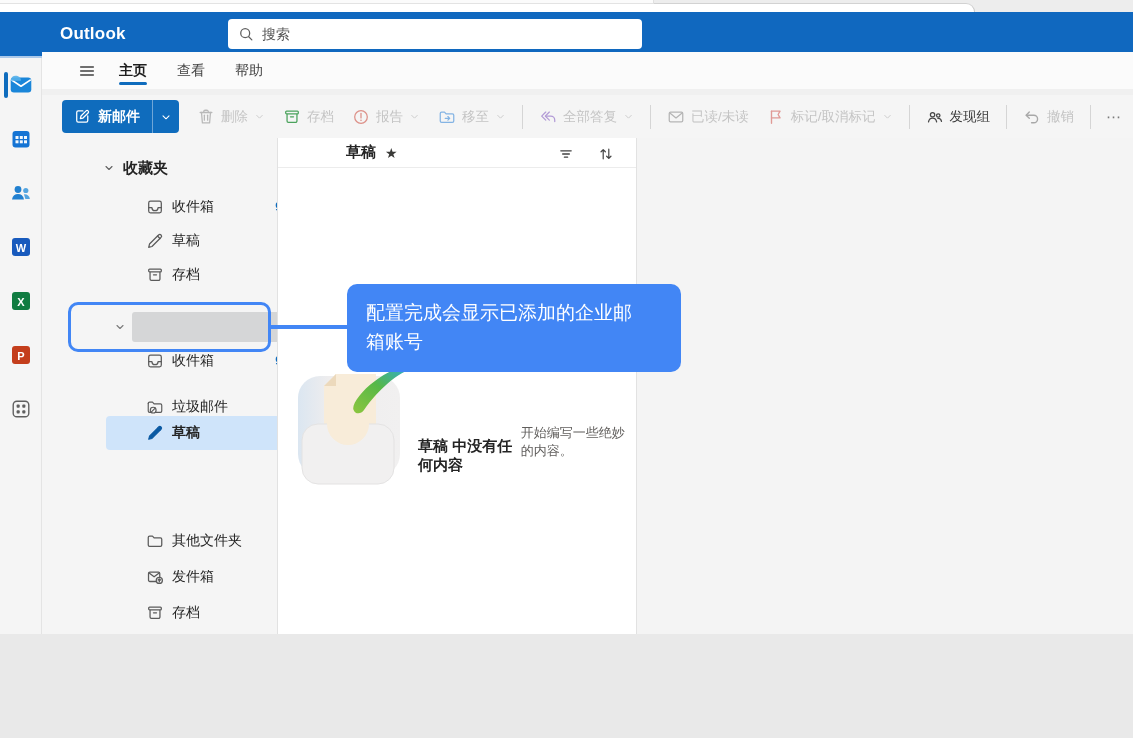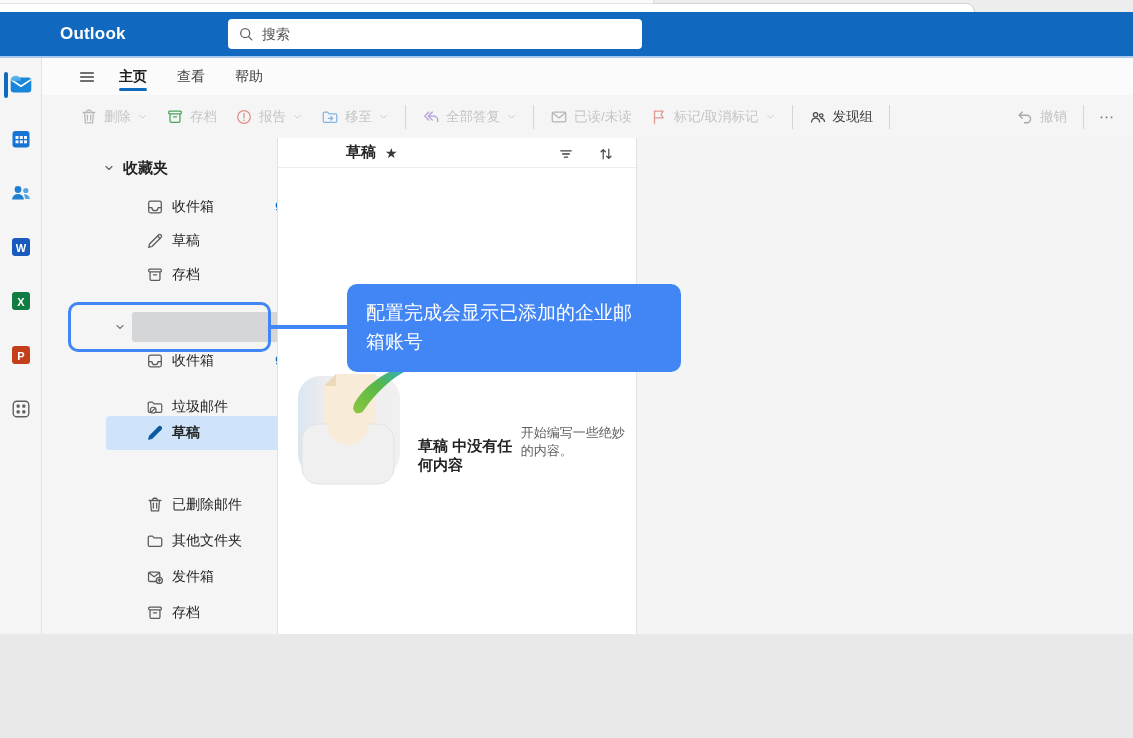--- a/index.html
+++ b/index.html
@@ -25,21 +25,21 @@
   .accent-line { position:absolute; left:0; top:56px; width:1133px; height:2px; background:#abc9ea; }
 
   
   .rail { position:absolute; left:0; top:58px; width:42px; height:680px; background:#f5f5f5;
           border-right:1px solid #e4e4e4; }
   .rail-item { position:relative; width:41px; height:54px; display:flex; align-items:center; justify-content:center; cursor:pointer; }
   .rail-item.sel::before { content:""; position:absolute; left:4px; top:14px; width:4px; height:26px;
           border-radius:2px; background:#0f6cbd; }
 
   
-  .tabs-row { position:absolute; left:42px; top:58px; width:1091px; height:37px; background:#fbfbfb;
+  .tabs-row { position:absolute; left:42px; top:52px; width:1091px; height:37px; background:#fbfbfb;
               display:flex; align-items:center; }
   .hamburger { margin-left:28px; width:34px; height:30px; display:flex; align-items:center; justify-content:center; border-radius:4px; }
   .tab { position:relative; height:37px; display:flex; align-items:center; padding:0 15px; font-size:14px; color:#424242; }
   .tab.sel { font-weight:bold; color:#1f1f1f; }
   .tab.sel::after { content:""; position:absolute; left:15px; right:15px; bottom:4px; height:3px; border-radius:2px; background:#0f6cbd; }
 
   
   .toolbar { position:absolute; left:42px; top:95px; width:1091px; height:43px; background:#f5f5f5;
              display:flex; align-items:center; padding:0 10px 0 20px; }
   .split { display:flex; height:33px; border-radius:4px; overflow:hidden; background:#0f6cbd; color:#fff; flex:none; }
@@ -208,20 +208,38 @@
       </div>
     <div class="tab">
         <span>查看</span>
       </div>
     <div class="tab">
         <span>帮助</span>
       </div>
   </div>
 
   <div class="toolbar">
+    <div class="split">
+      <div class="split-main">
+        <span>
+          <svg width="17" height="17" viewBox="0 0 20 20" fill="none" stroke="#fff" stroke-width="1.5" stroke-linecap="round" stroke-linejoin="round">
+              <path d="M10.5 3.5H5A1.8 1.8 0 0 0 3.2 5.3v9.4A1.8 1.8 0 0 0 5 16.5h9.4a1.8 1.8 0 0 0 1.8-1.8V9.3"></path>
+              <path d="M16.6 3.4a1.7 1.7 0 0 0-2.4 0l-6 6-.7 3.1 3.1-.7 6-6a1.7 1.7 0 0 0 0-2.4z"></path>
+            </svg>
+        </span>
+        <span class="lbl">新邮件</span>
+      </div>
+      <div class="split-chev">
+        <span>
+          <svg width="12" height="12" viewBox="0 0 20 20" fill="none" stroke="#fff" stroke-width="1.8" stroke-linecap="round" stroke-linejoin="round">
+              <polyline points="5,8 10,13 15,8"></polyline>
+            </svg>
+        </span>
+      </div>
+    </div>
 
     <div style="width:9px; flex:none;"></div>
 
     <div class="tbtn dis">
       <span>
         <svg width="18" height="18" viewBox="0 0 20 20" fill="none" stroke="#b9b9b9" stroke-width="1.4" stroke-linecap="round" stroke-linejoin="round">
             <path d="M7.5 4.5V4a1.5 1.5 0 0 1 1.5-1.5h2A1.5 1.5 0 0 1 12.5 4v.5"></path>
             <line x1="3.5" y1="5" x2="16.5" y2="5"></line>
             <path d="M5 5l1 11.5h8L15 5"></path>
             <line x1="8.2" y1="8" x2="8.2" y2="13.5"></line>
@@ -438,33 +456,20 @@
         <svg width="18" height="18" viewBox="0 0 20 20" fill="#0b5aa3" stroke="#0b5aa3" stroke-width="1.2" stroke-linecap="round" stroke-linejoin="round">
             <path d="M3 17l.9-3.6 8.9-8.9 2.7 2.7-8.9 8.9L3 17z"></path>
             <path d="M12.8 4.5l1.2-1.2a1.9 1.9 0 0 1 2.7 2.7l-1.2 1.2z"></path>
           </svg>
       </span>
       <span class="flabel">草稿</span>
       <span class="fcount"></span>
     </div>
 
 
-    <div class="frow" style="top:350px;">
-      <span class="ficon">
-        <svg width="18" height="18" viewBox="0 0 20 20" fill="none" stroke="#5b5b5b" stroke-width="1.4" stroke-linecap="round" stroke-linejoin="round">
-            <path d="M7.5 4.5V4a1.5 1.5 0 0 1 1.5-1.5h2A1.5 1.5 0 0 1 12.5 4v.5"></path>
-            <line x1="3.5" y1="5" x2="16.5" y2="5"></line>
-            <path d="M5 5l1 11.5h8L15 5"></path>
-            <line x1="8.2" y1="8" x2="8.2" y2="13.5"></line>
-            <line x1="11.8" y1="8" x2="11.8" y2="13.5"></line>
-          </svg>
-      </span>
-      <span class="flabel">已删除邮件</span>
-      <span class="fcount"></span>
-    </div>
 
     <div class="frow" style="top:386px;">
       <span class="ficon">
         <svg width="18" height="18" viewBox="0 0 20 20" fill="none" stroke="#5b5b5b" stroke-width="1.4" stroke-linecap="round" stroke-linejoin="round">
             <path d="M2.5 6A1.5 1.5 0 0 1 4 4.5h3.2l1.8 2h7A1.5 1.5 0 0 1 17.5 8v6.5A1.5 1.5 0 0 1 16 16H4a1.5 1.5 0 0 1-1.5-1.5z"></path>
           </svg>
       </span>
       <span class="flabel">其他文件夹</span>
       <span class="fcount"></span>
     </div>

